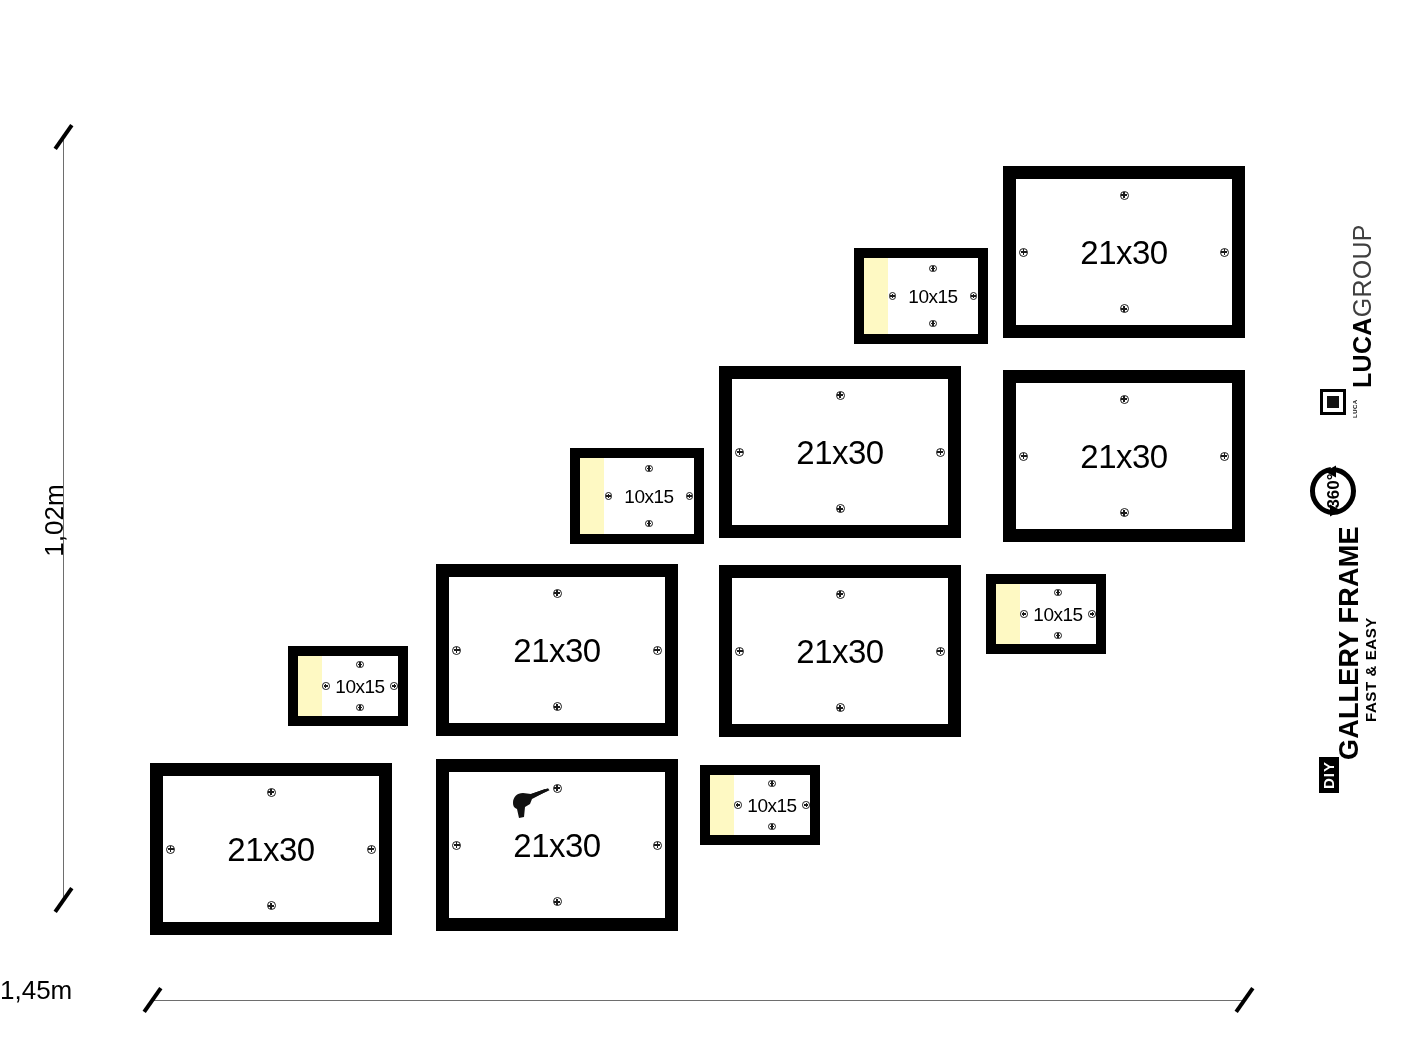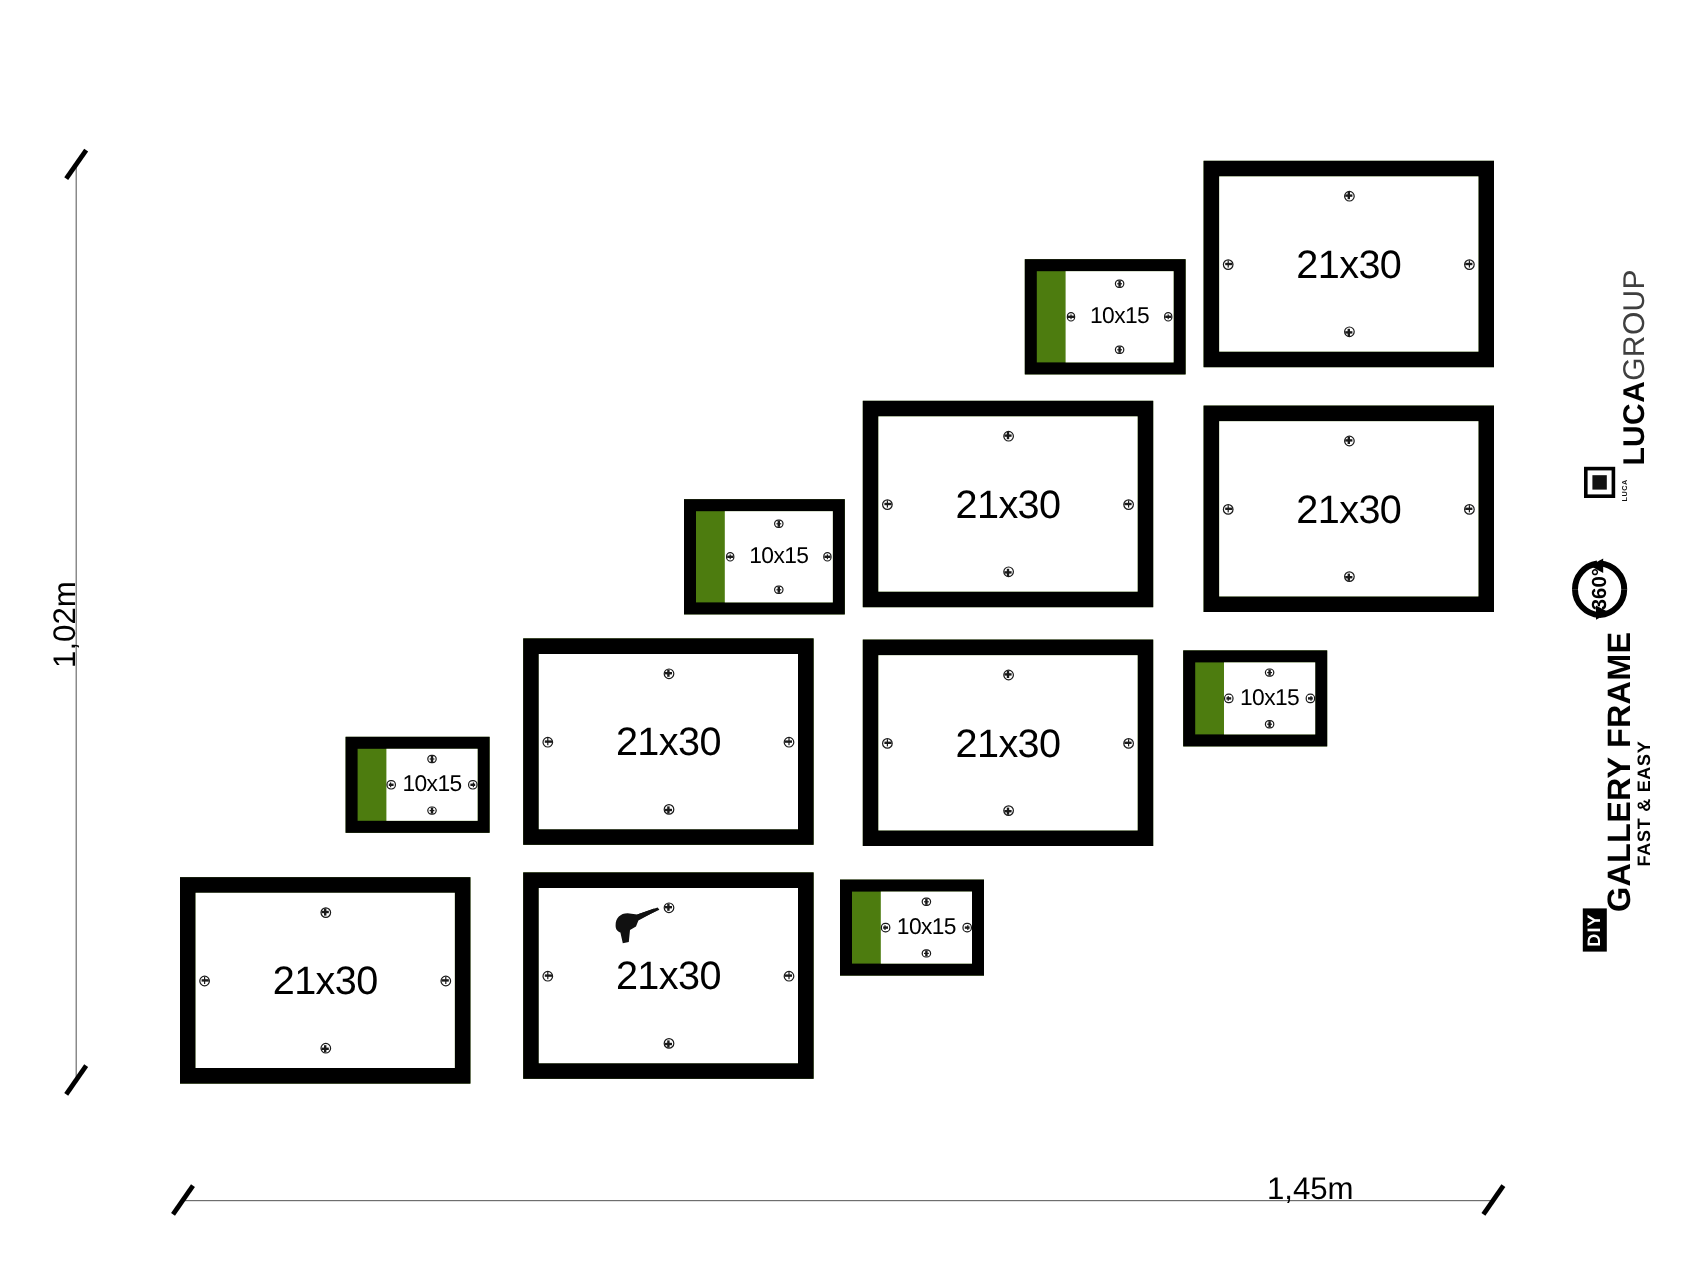--- a/index.html
+++ b/index.html
@@ -20,23 +20,24 @@
     position: absolute;
     left: 0; top: 0;
     width: 1412px;
     height: 1063px;
   }
 
   
   .frame {
     position: absolute;
     box-sizing: border-box;
-    background: #4d7c0f;
+    background: #fef9c3;
     border-style: solid;
     border-color: #000000;
+    margin-top: 32px;
   }
   .frame.big {
     border-width: 13px;
   }
   .frame.small {
     border-width: 10px;
     padding-left: 24px;
   }
   .frame-inner {
     position: relative;
@@ -222,21 +223,21 @@
     <div class="dim-line-v" style="left:63px; top:137px; height:765px;"></div>
     <div class="dim-tick" style="left:49px; top:135px; transform:rotate(-55deg);"></div>
     <div class="dim-tick" style="left:49px; top:898px; transform:rotate(-55deg);"></div>
     <div class="dim-label-v" style="left:14px; top:505px; width:80px; text-align:center;">1,02m</div>
   </div>
 
   <div>
     <div class="dim-line-h" style="left:152px; top:1000px; width:1092px;"></div>
     <div class="dim-tick" style="left:138px; top:998px; transform:rotate(-55deg);"></div>
     <div class="dim-tick" style="left:1230px; top:998px; transform:rotate(-55deg);"></div>
-    <div class="dim-label-h" style="left:0; top:975px; width:1128px; text-align:right;">1,45m</div>
+    <div class="dim-label-h" style="left:0; top:975px; width:1128px; text-align:left;">1,45m</div>
   </div>
 
   <div id="frames-layer">
       <div class="frame big" style="left: 1003px; top: 134px; width: 242px; height: 172px;">
         <div class="frame-inner">
           <div class="frame-label">21x30</div>
           <div class="marker m-top"></div>
           <div class="marker m-bottom"></div>
           <div class="marker m-left"></div>
           <div class="marker m-right"></div>

